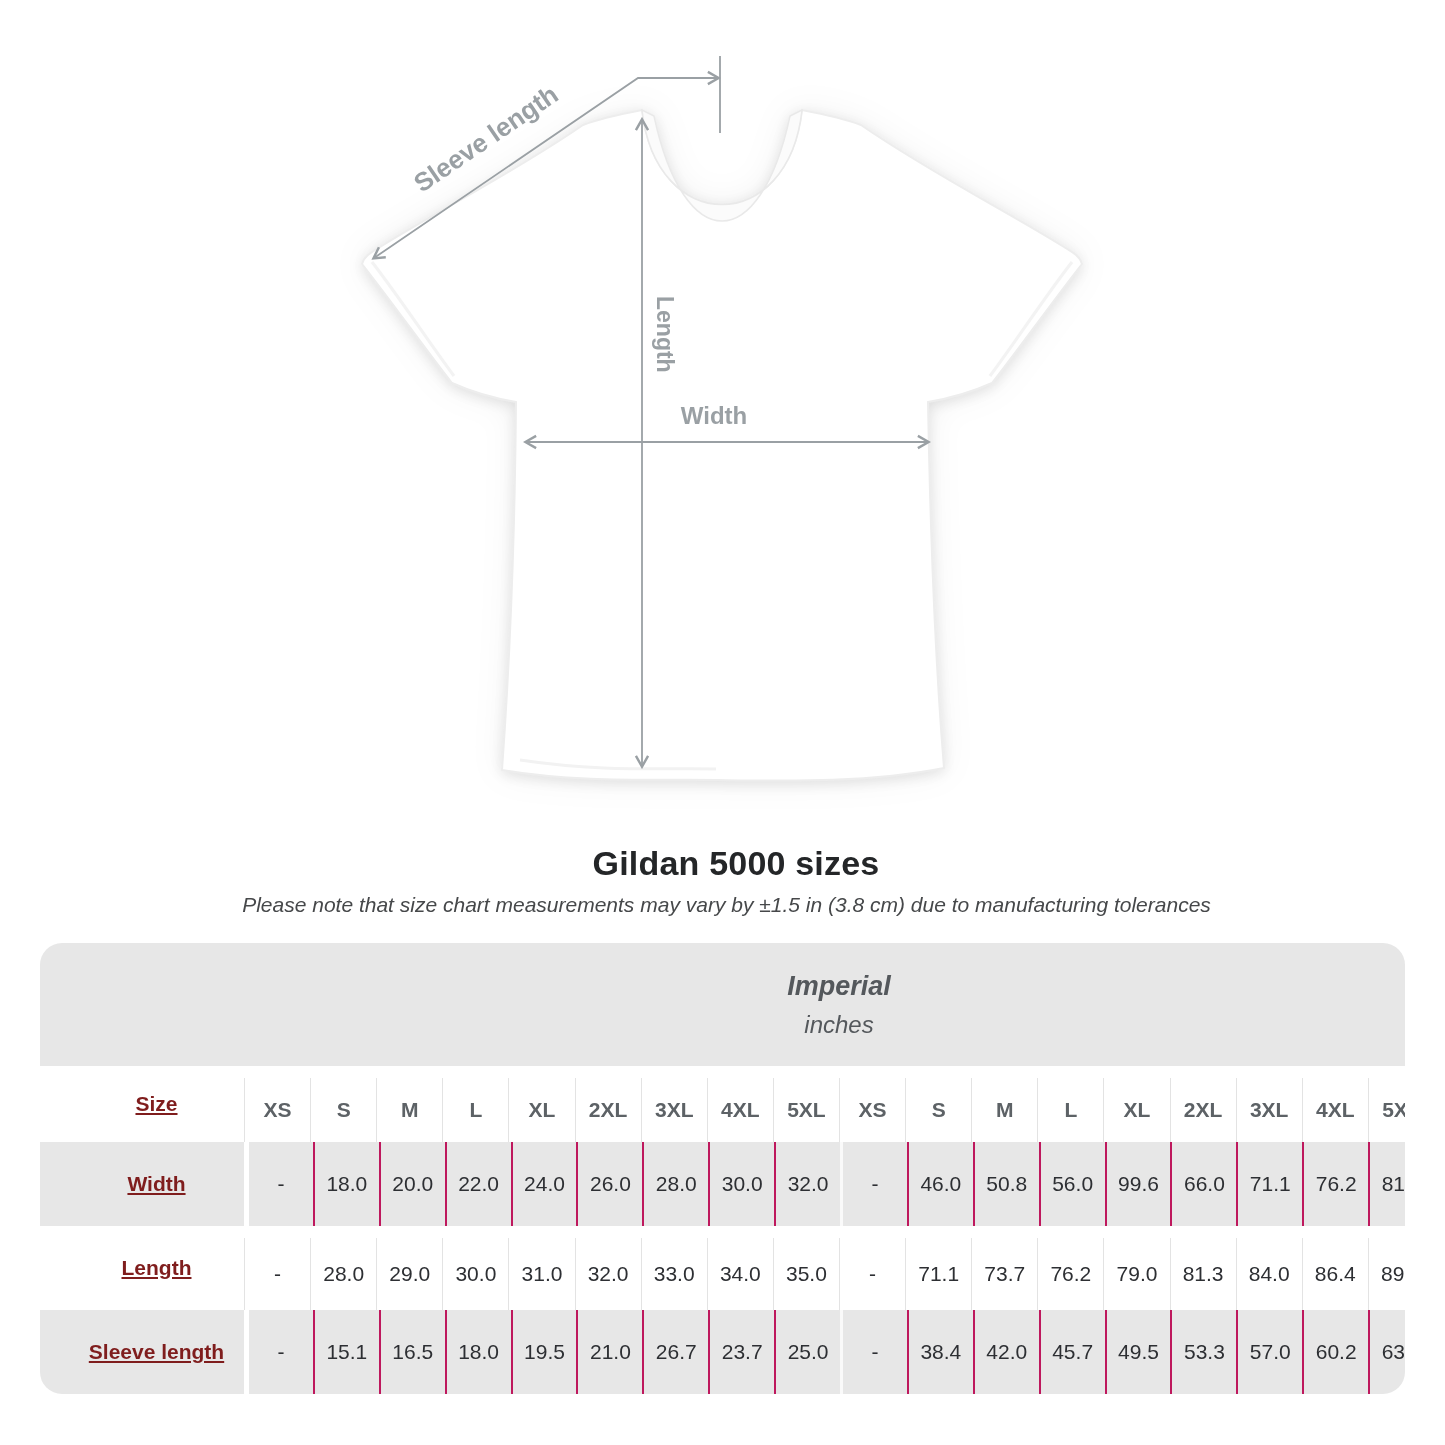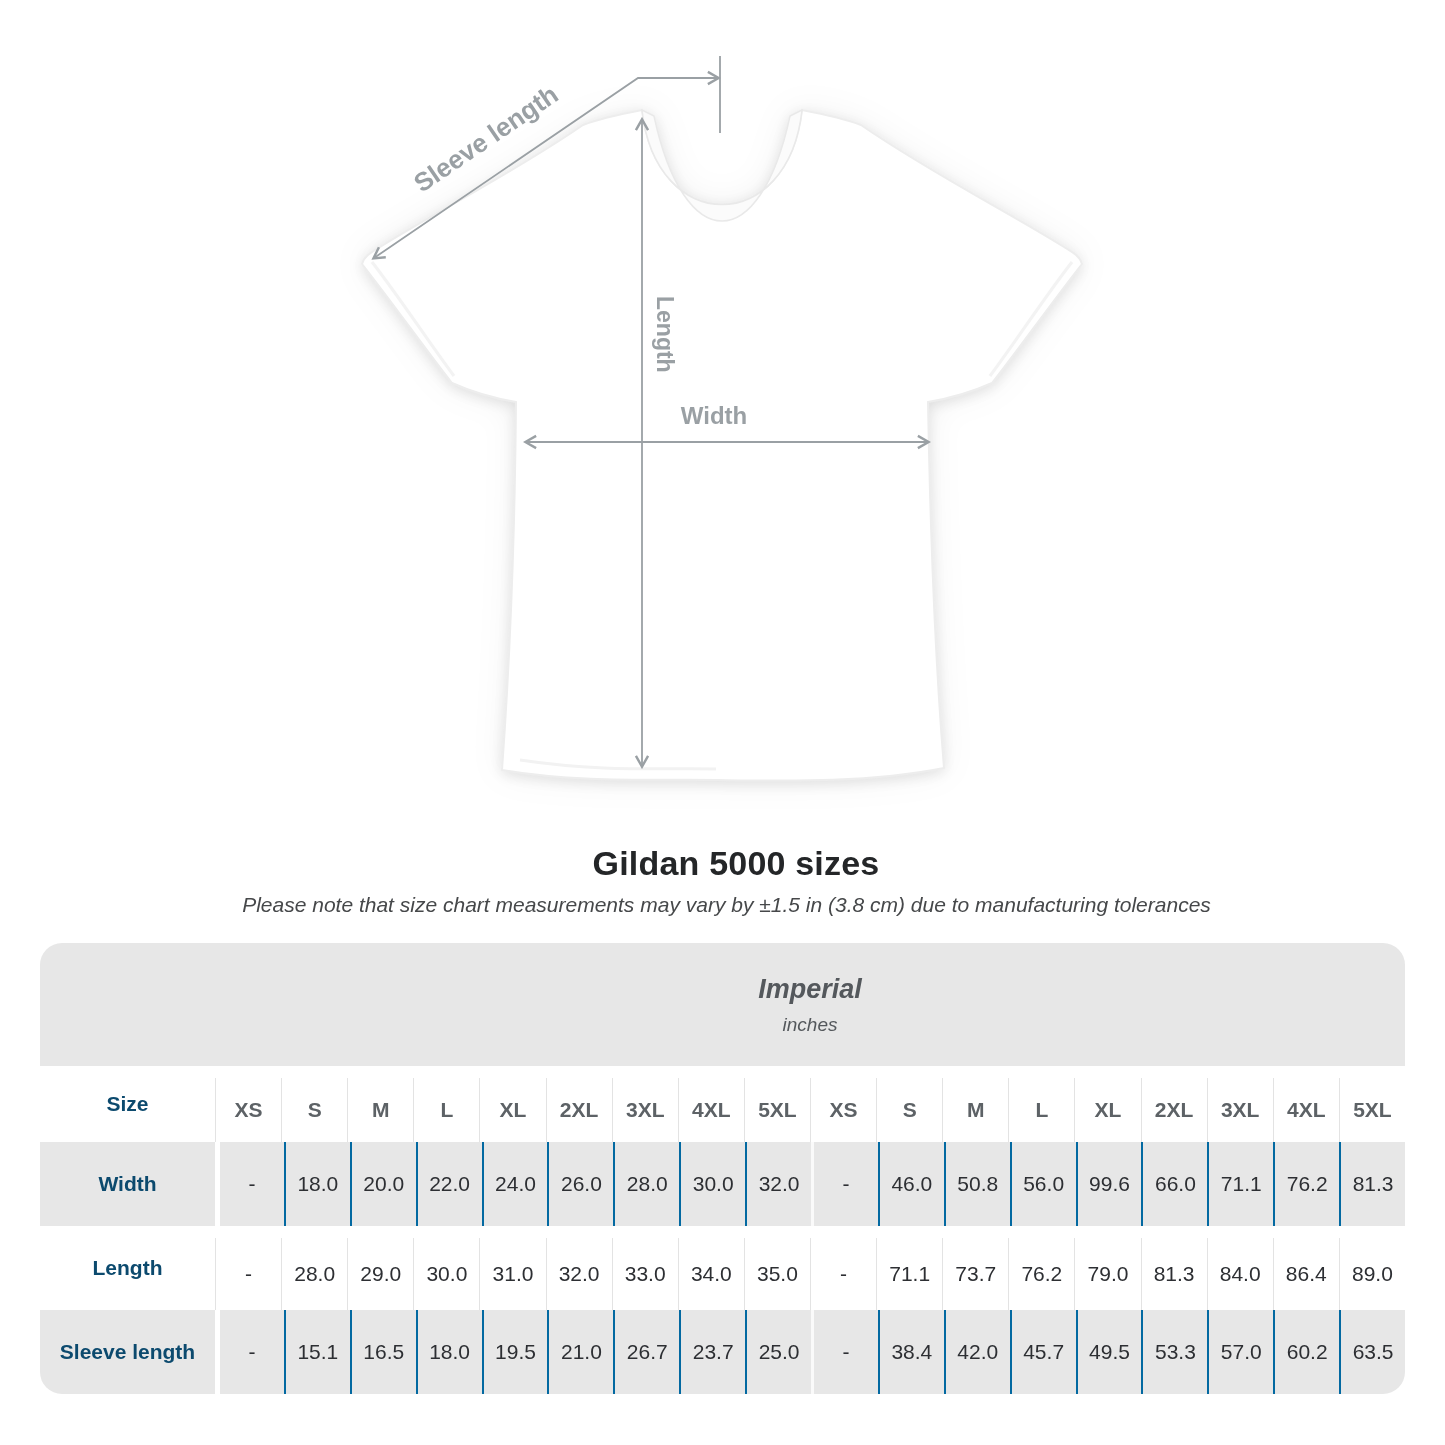--- a/index.html
+++ b/index.html
@@ -15,39 +15,39 @@
   .ann-text{fill:#9aa0a4;font-weight:bold;}
   
   .title-block{text-align:center;margin-top:14px;}
   .page-title{margin:0;font-size:34px;font-weight:bold;color:#242628;letter-spacing:.2px;padding-left:27px;}
   .tolerance-note{margin:10px 0 0 8px;font-size:21px;font-style:italic;color:#46484a;}
   
   .size-chart{
     width:1365px;margin:26px auto 0 auto;border-radius:22px;overflow:hidden;
     font-size:21px;
   }
-  .row{display:flex;width:100%;}
+  .row{display:flex;width:100%;padding-left:29px;}
   .cell{display:flex;align-items:center;justify-content:center;box-sizing:border-box;}
-  .label-cell{flex:0 0 175px;width:175px;font-weight:bold;color:#0c4a6e;}
+  .label-cell{flex:0 0 175px;width:175px;font-weight:bold;color:#7f1d1d;text-decoration:underline;}
   .data-cell{flex:1 1 0;min-width:0;}
   .row-band{height:123px;background:#e7e7e7;}
   .band-spacer{flex:0 0 175px;}
   .band-group{flex:1 1 0;display:flex;flex-direction:column;align-items:center;justify-content:center;gap:9px;color:#54585c;}
   .band-name{font-size:27px;font-weight:bold;font-style:italic;}
-  .band-unit{font-size:19px;font-style:italic;}
+  .band-unit{font-size:24px;font-style:italic;}
   .row-sizes{height:76px;background:#ffffff;}
   .row-sizes .data-cell{font-weight:bold;color:#5d6266;}
   .data-row{height:84px;}
   .row-gray{background:#e7e7e7;}
   .row-white{background:#ffffff;}
   .data-row .data-cell{color:#2d2f33;}
   
   .row-sizes .cell + .cell,
   .row-white.data-row .cell + .cell{border-left:1px solid #e3e3e3;margin-top:12px;}
-  .row-gray.data-row .cell + .cell{border-left:2px solid #0369a1;}
+  .row-gray.data-row .cell + .cell{border-left:2px solid #be185d;}
   .row-gray.data-row .cell:nth-child(2){border-left:5px solid #ffffff;}
   .row-gray.data-row .cell.metric-start{border-left:3px solid #fafafa;}
 </style>
 </head>
 <body>
 
 <div class="diagram-wrap">
   <svg width="1445" height="830" viewBox="0 0 1445 830">
     <defs>
       <marker id="arr" viewBox="0 0 12 12" refX="9.5" refY="6" markerWidth="9" markerHeight="9" orient="auto-start-reverse">

